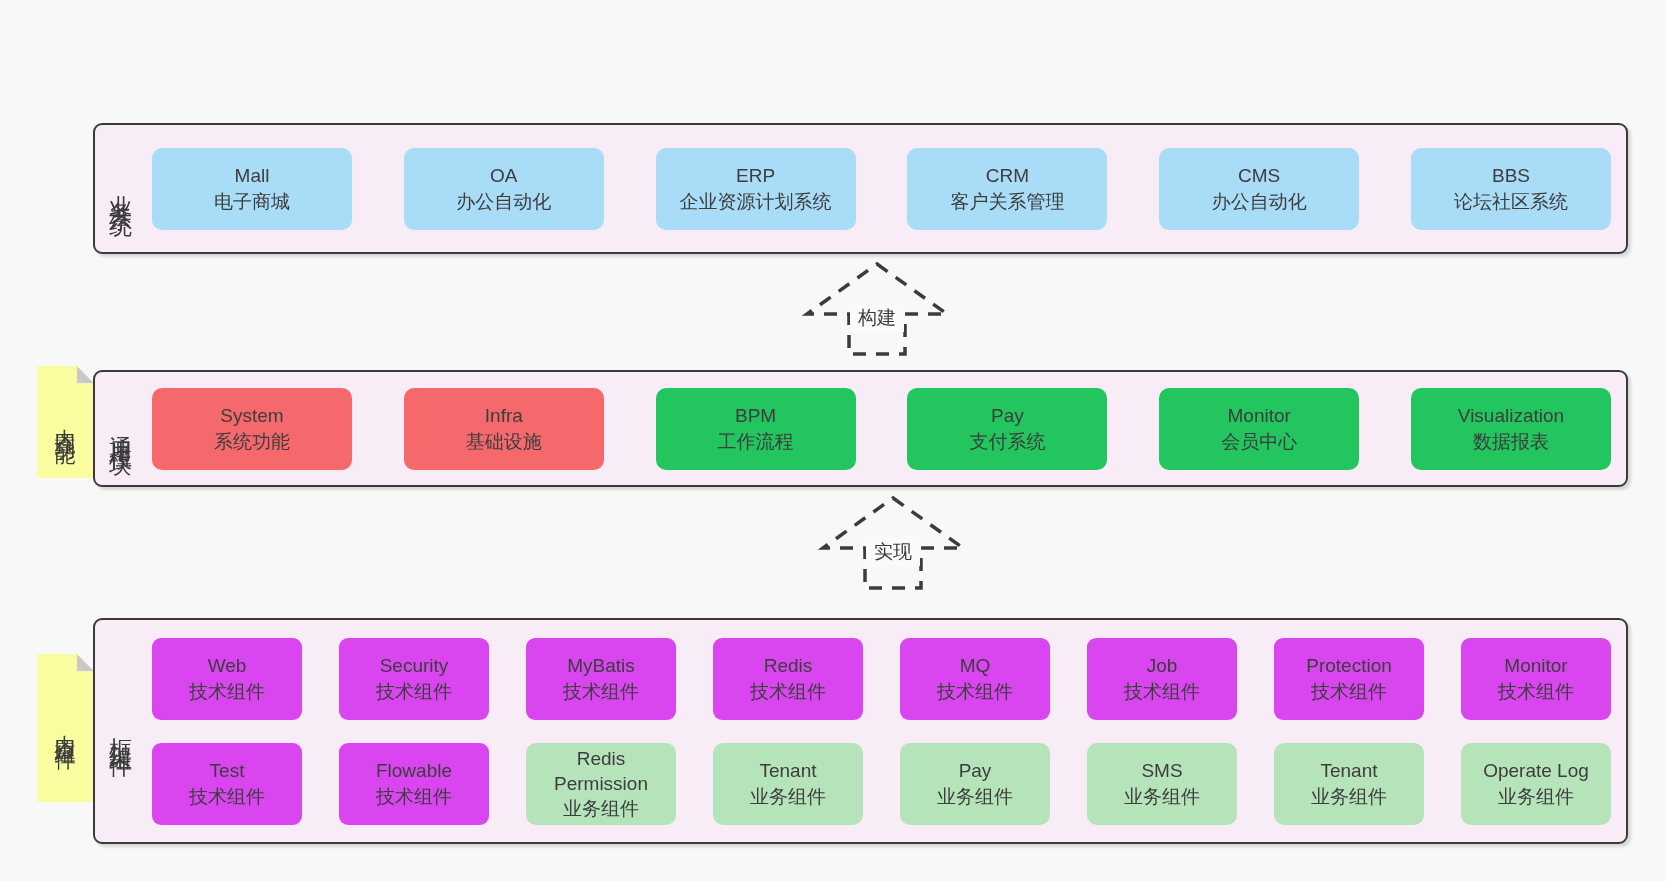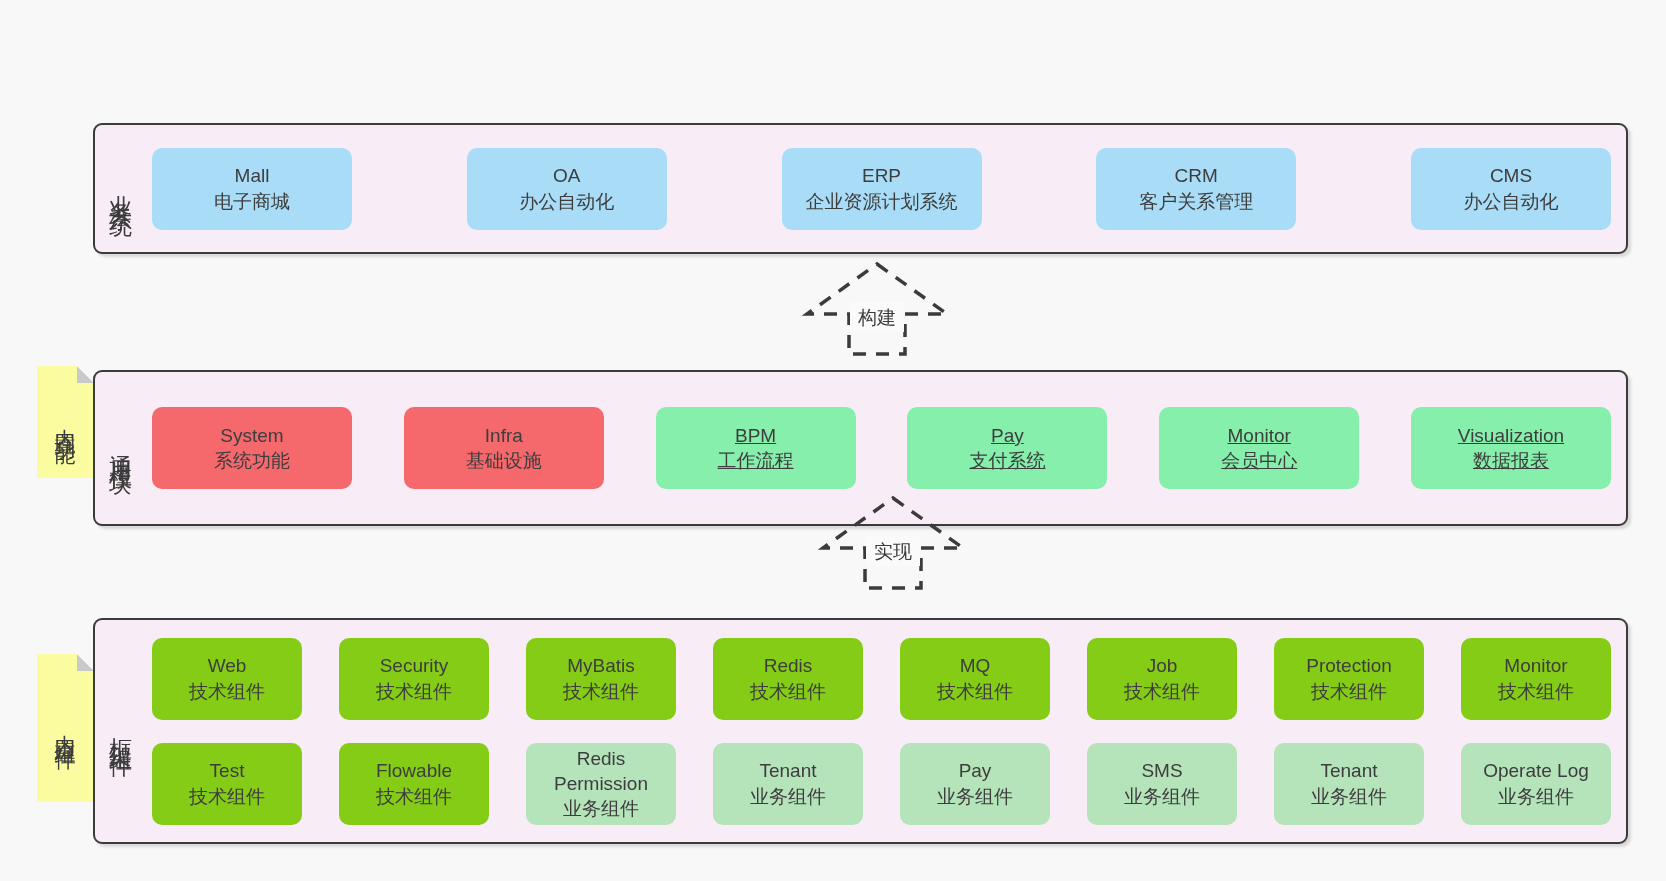--- a/index.html
+++ b/index.html
@@ -10,21 +10,21 @@
     color:#3b3b3b;
   }
   
   .band{
     position:absolute;left:93px;width:1535px;box-sizing:border-box;
     background:#f8edf7;border:2px solid #3b3b3b;border-radius:9px;
     box-shadow:3px 3px 3px rgba(0,0,0,0.13);
     display:flex;align-items:center;
   }
   .band-top{top:123px;height:131px;}
-  .band-mid{top:370px;height:156px;}
+  .band-mid{top:370px;height:117px;}
   .band-bottom{top:618px;height:226px;}
   .band-label{
     writing-mode:vertical-rl;text-orientation:upright;
     font-size:23px;letter-spacing:6px;line-height:1;
     padding-left:14px;color:#3b3b3b;flex:none;
   }
   .band-boxes{
     flex:1;display:flex;justify-content:space-between;align-items:center;
     padding:0 15px 0 20px;
   }
@@ -37,22 +37,22 @@
   .box{
     height:82px;border-radius:10px;box-sizing:border-box;
     display:flex;flex-direction:column;justify-content:center;align-items:center;
     text-align:center;font-size:19px;line-height:1.32;color:#3d3d3d;
     padding:2px 6px;
   }
   .w200{width:200px;}
   .w150{width:150px;}
   .box[data-type="blue"]{background:#a9dcf7;}
   .box[data-type="red"]{background:#f5696d;}
-  .box[data-type="pink"]{background:#86efac;text-decoration:underline;}
-  .box[data-type="green"]{background:#84cc16;}
+  .box[data-type="pink"]{background:#22c55e;}
+  .box[data-type="green"]{background:#d946ef;border-radius:9px;}
   .box[data-type="green-light"]{background:#b5e3ba;}
   
   .sticky{
     position:absolute;left:37px;width:57px;background:#fbfc9f;
     display:flex;align-items:center;justify-content:center;
     clip-path:polygon(0 0,calc(100% - 17px) 0,100% 17px,100% 100%,0 100%);
     box-shadow:1px 1px 2px rgba(0,0,0,0.12);
   }
   .sticky-mid{top:366px;height:112px;}
   .sticky-bottom{top:654px;height:148px;}
@@ -94,20 +94,24 @@
       <div>企业资源计划系统</div>
     </div>
     <div class="box w200" data-type="blue">
       <div>CRM</div>
       <div>客户关系管理</div>
     </div>
     <div class="box w200" data-type="blue">
       <div>CMS</div>
       <div>办公自动化</div>
     </div>
+    <div class="box w200" data-type="blue">
+      <div>BBS</div>
+      <div>论坛社区系统</div>
+    </div>
   </div>
 </div>
 
 <svg class="arrow arrow-build" width="150" height="100" viewBox="0 0 150 100">
   <path d="M75 6 L145 56 L103 56 L103 96 L47 96 L47 56 L5 56 Z"></path>
   <rect x="48" y="44" width="54" height="30"></rect>
   <text x="75" y="66" text-anchor="middle">构建</text>
 </svg>
 
 <div class="sticky sticky-mid">

